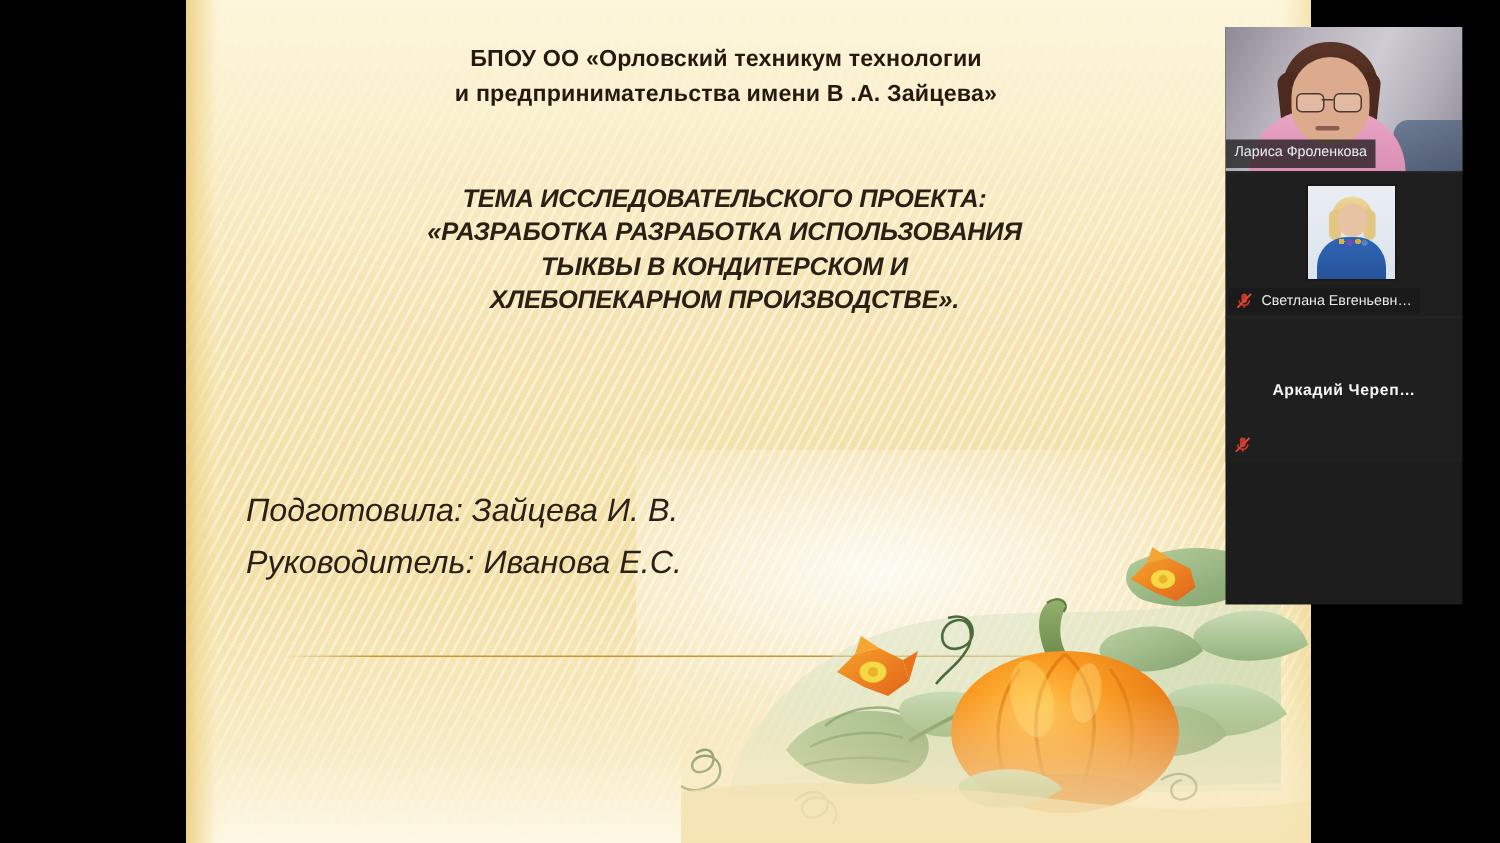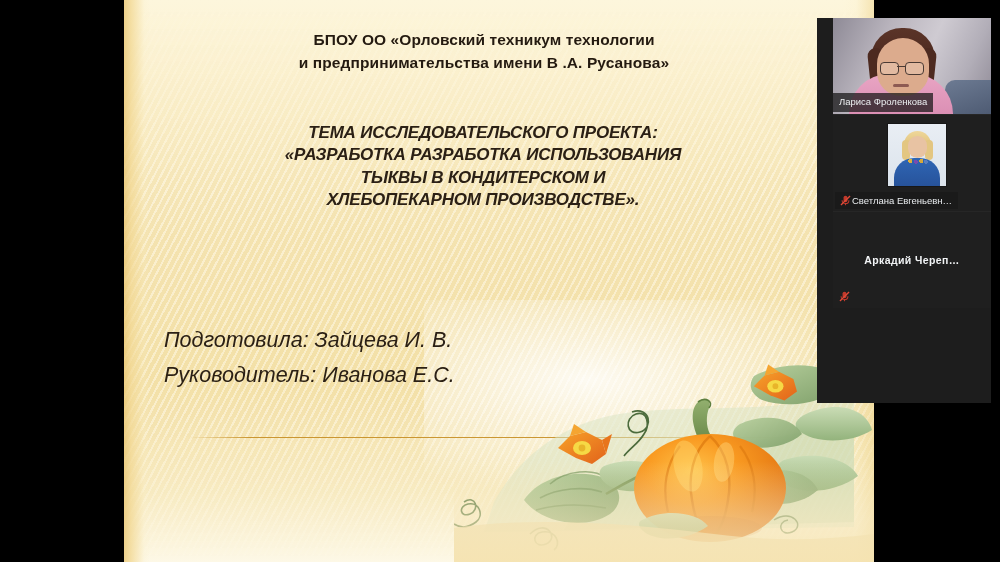--- a/index.html
+++ b/index.html
@@ -76,21 +76,21 @@
   #art{position:absolute;left:330px;top:352px;width:420px;height:210px;pointer-events:none;}
   #art svg{display:block;width:100%;height:100%;}
   #artfade{
     position:absolute;left:330px;top:352px;width:420px;height:210px;pointer-events:none;
     background:linear-gradient(180deg,rgba(255,255,255,0) 52%,rgba(247,232,190,.55) 80%,rgba(246,228,178,.85) 100%);
   }
 
   
   #panel{
     position:absolute;left:817px;top:18px;width:158px;height:385px;
-    background:#1d1d1d;overflow:hidden;padding-left:16px;
+    background:#1d1d1d;overflow:hidden;
   }
   .tile{position:relative;width:158px;height:96px;overflow:hidden;
         border-bottom:1px solid #262626;background:#1f1f1f;}
   .tile:last-child{border-bottom:none;}
 
   
   .cam{background:#57506b;}
   .cam .wall{position:absolute;inset:0;
     background:linear-gradient(115deg,#8e8a96 0%,#b9b4bd 30%,#cfcbd2 55%,#b2aeb8 78%,#8d8894 100%);}
   .cam .sofa{position:absolute;right:0;bottom:0;width:46px;height:34px;
@@ -132,21 +132,21 @@
                radial-gradient(circle at 90% 62%,#5a7fc0 0 2px,transparent 2px);}
 
   
   .namebar{
     position:absolute;left:0;bottom:2px;max-width:150px;
     background:rgba(20,20,20,.72);color:#eceff1;
     font-size:9.5px;line-height:1.5;padding:2px 6px 2.5px 6px;
     white-space:nowrap;overflow:hidden;
   }
   .namerow{
-    position:absolute;left:2px;bottom:2px;display:flex;align-items:center;gap:0;
+    position:absolute;left:2px;bottom:2px;display:flex;align-items:center;gap:5px;
     background:rgba(22,22,22,.55);padding:2px 6px 2.5px 4px;margin-top:26px;
   }
   .namerow .nm{color:#e8ebee;font-size:9.5px;white-space:nowrap;}
   .ctr{
     position:absolute;left:0;right:0;top:50%;transform:translateY(-50%);
     text-align:center;color:#f2f4f6;font-size:10.5px;font-weight:bold;
     letter-spacing:.4px;white-space:nowrap;overflow:hidden;
   }
   .micwrap{position:absolute;left:5px;bottom:5px;width:13px;height:13px;}
   .mic{width:13px;height:13px;display:block;}
@@ -157,21 +157,21 @@
 <div id="stage">
 
   <div id="slide">
     <div class="tex"></div>
     <div class="edgeL"></div>
     <div class="edgeR"></div>
     <div class="glow"></div>
 
     <div class="org">
       <div>БПОУ ОО «Орловский техникум технологии</div>
-      <div>и предпринимательства имени В .А. Русанова»</div>
+      <div>и предпринимательства имени В .А. Зайцева»</div>
     </div>
 
     <div class="title">
       <div>ТЕМА ИССЛЕДОВАТЕЛЬСКОГО ПРОЕКТА:</div>
       <div>«РАЗРАБОТКА РАЗРАБОТКА ИСПОЛЬЗОВАНИЯ</div>
       <div>ТЫКВЫ В КОНДИТЕРСКОМ И</div>
       <div>ХЛЕБОПЕКАРНОМ ПРОИЗВОДСТВЕ».</div>
     </div>
 
     <div class="byline">

